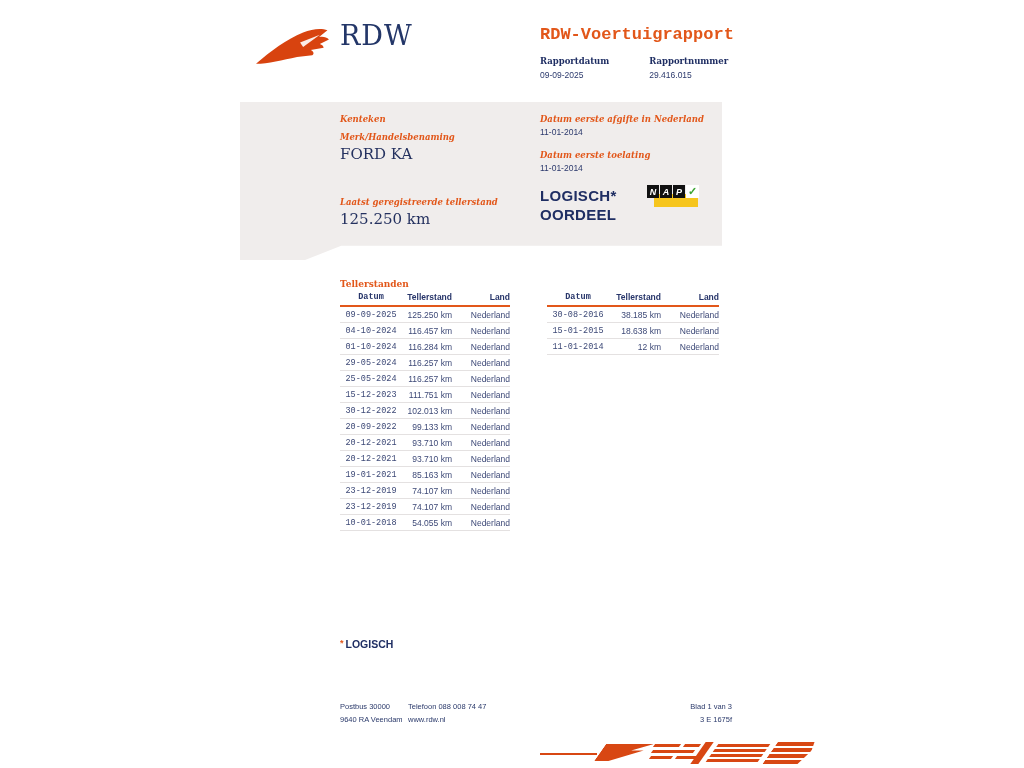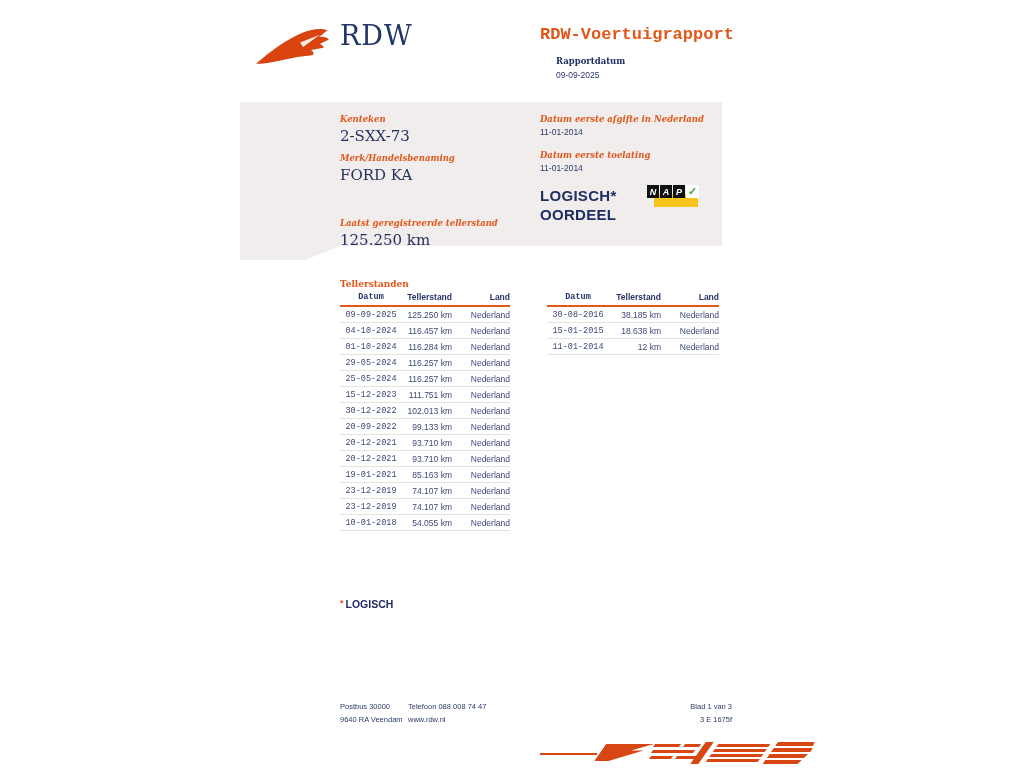--- a/index.html
+++ b/index.html
@@ -10,21 +10,21 @@
   html,body{width:1024px;height:768px;background:#fff;overflow:hidden;}
   body{font-family:"Liberation Sans",sans-serif;color:var(--navy);}
   .page{position:relative;width:1024px;height:592px;background:#fff;}
 
   
   .logo-icon{position:absolute;left:256px;top:24px;width:76px;height:46px;}
   .logo-text{position:absolute;left:340px;top:20px;font-family:"DejaVu Serif",serif;
     font-size:27px;color:#233668;letter-spacing:1px;}
   .report-title{position:absolute;left:540px;top:25px;font-family:Liberation Mono, monospace;
     font-weight:bold;font-size:17px;color:var(--orange);}
-  .meta-row{position:absolute;left:556px;top:56px;display:flex;gap:40px;flex-direction:column;}
+  .meta-row{position:absolute;left:540px;top:56px;display:flex;gap:40px;}
   .meta-label{font-family:"DejaVu Serif",serif;font-weight:bold;font-size:8.5px;color:var(--navy);}
   .meta-value{font-size:8.5px;color:#2c3a6d;margin-top:4px;}
 
   
   .vbox{position:absolute;left:240px;top:102px;width:482px;height:158px;background:var(--box_bg);
     clip-path:polygon(0 0,100% 0,100% 91%,21% 91%,13.5% 100%,0 100%);}
   .vbox-left{position:absolute;left:100px;top:12px;width:190px;}
   .vbox-right{position:absolute;left:300px;top:12px;width:180px;}
   .vlabel{font-family:"DejaVu Serif",serif;font-weight:bold;font-size:8.5px;color:var(--orange);margin-bottom:3px;font-style:italic;}
   .vbox-left .vvalue{font-family:"DejaVu Serif",serif;font-size:15px;color:#24315f;}
@@ -52,21 +52,21 @@
   .tbl-left{left:340px;width:170px;}
   .tbl-right{left:547px;width:172px;}
   .tbl-head{display:flex;border-bottom:2px solid var(--orange);padding-bottom:3px;
     font-weight:bold;color:#27356a;}
   .tbl-row{display:flex;padding:3px 0 2px;border-bottom:1px solid #e4e1e1;}
   .c1{flex:0 0 62px;text-align:center;font-family:Liberation Mono, monospace;}
   .c2{flex:1 1 auto;text-align:right;}
   .c3{flex:0 0 58px;text-align:right;}
 
   
-  .note-title{position:absolute;left:340px;top:598px;font-weight:bold;font-size:10.5px;color:var(--navy);}
+  .note-title{position:absolute;left:340px;top:638px;font-weight:bold;font-size:10.5px;color:var(--navy);}
   .note-title .star{color:var(--orange);font-size:9px;vertical-align:2px;margin-right:2px;}
   .note-body{position:absolute;left:340px;top:622px;width:396px;font-size:8.5px;line-height:13.5px;
     color:var(--orange);}
 
   
   .footer-col1{position:absolute;left:340px;top:700px;font-size:7.5px;color:#2b3a6b;line-height:13px;}
   .footer-col2{position:absolute;left:408px;top:700px;font-size:7.5px;color:#2b3a6b;line-height:13px;}
   .footer-col3{position:absolute;left:632px;top:700px;width:100px;text-align:right;
     font-size:7.5px;color:#2b3a6b;line-height:13px;}
 
@@ -112,21 +112,20 @@
         <div class="meta-label">Rapportnummer</div>
         <div class="meta-value">29.416.015</div>
       </div>
     </div>
 
   <div class="vbox">
     <div class="vbox-left">
 
         <div class="vfield">
           <div class="vlabel">Kenteken</div>
-          <div class="vvalue">2-SXX-73</div>
         </div>
 
         <div class="vfield">
           <div class="vlabel">Merk/Handelsbenaming</div>
           <div class="vvalue">FORD KA</div>
         </div>
 
         <div class="vfield">
           <div class="vlabel">Laatst geregistreerde tellerstand</div>
           <div class="vvalue">125.250 km</div>

